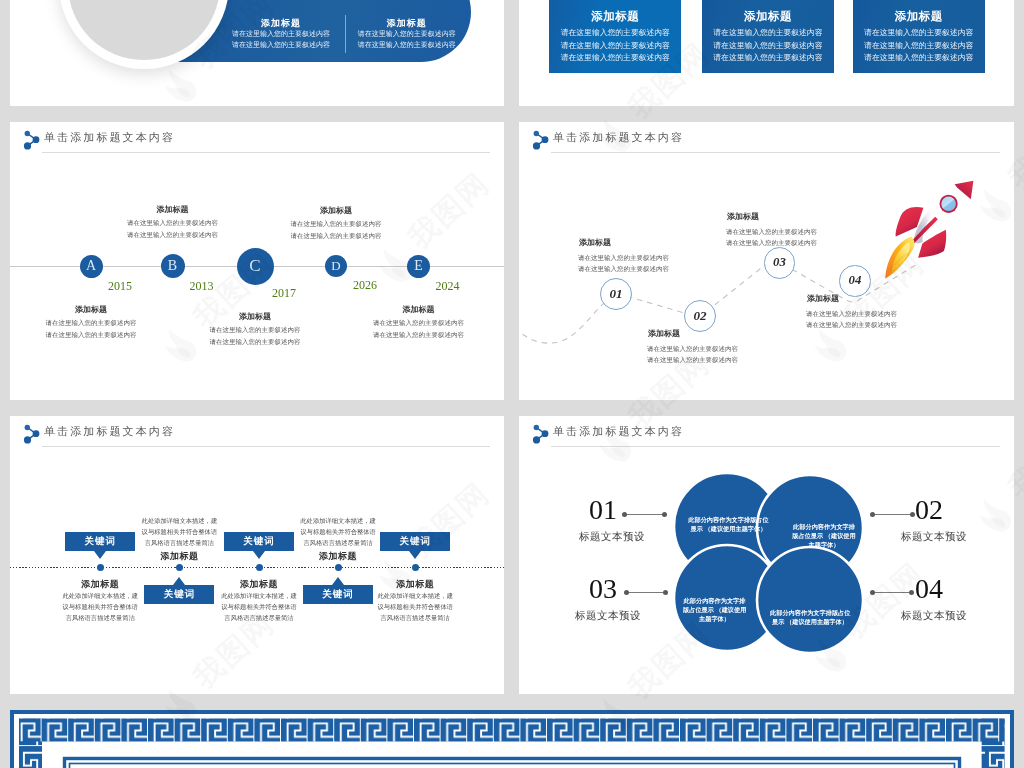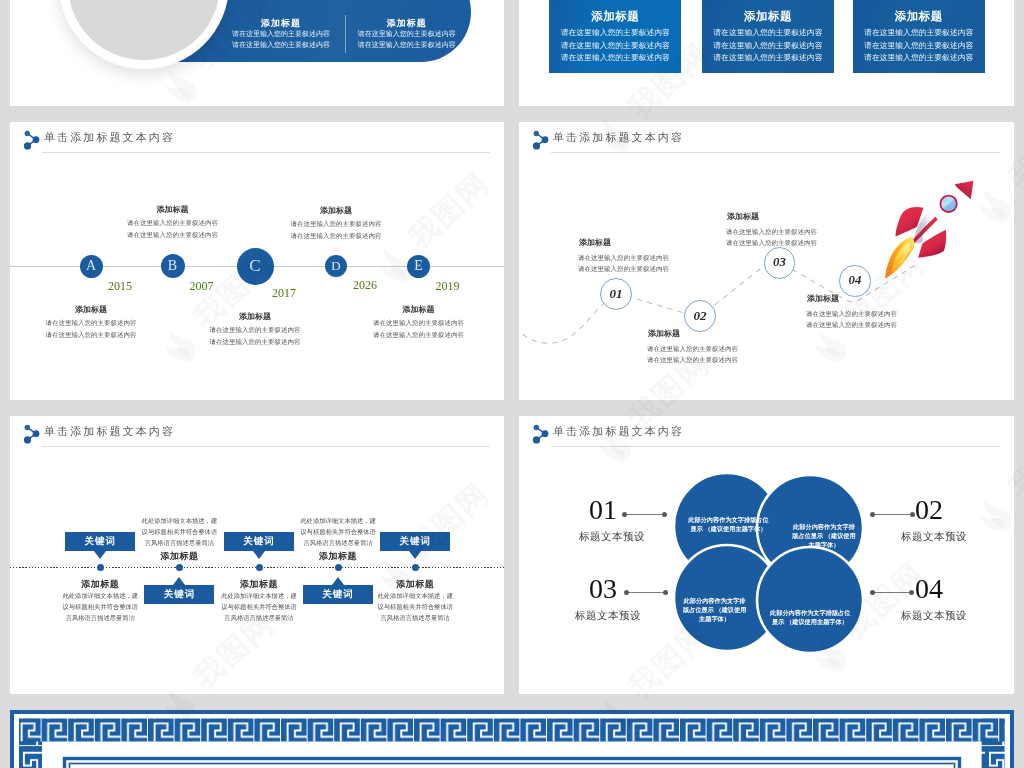--- a/index.html
+++ b/index.html
@@ -152,42 +152,42 @@
         <div class="tl-node" style="left: 69.5px; top: 132.5px; width: 23px; height: 23px; font-size: 14px;">
           <span>A</span>
         </div>
         <div class="tl-year" style="left: 42px; top: 157.5px; width: 80px;">2015</div>
         <div class="tl-ttl" style="left: 11px; width: 140px; top: 181.5px;">添加标题</div>
         <div class="tl-body" style="left: 11px; width: 140px; top: 194.5px;">请在这里输入您的主要叙述内容</div>
         <div class="tl-body" style="left: 11px; width: 140px; top: 206.5px;">请在这里输入您的主要叙述内容</div>
         <div class="tl-node" style="left: 150.5px; top: 132px; width: 24px; height: 24px; font-size: 14px;">
           <span>B</span>
         </div>
-        <div class="tl-year" style="left: 123.5px; top: 158px; width: 80px;">2007</div>
+        <div class="tl-year" style="left: 123.5px; top: 158px; width: 80px;">2013</div>
         <div class="tl-ttl" style="left: 92.5px; width: 140px; top: 82px;">添加标题</div>
         <div class="tl-body" style="left: 92.5px; width: 140px; top: 95px;">请在这里输入您的主要叙述内容</div>
         <div class="tl-body" style="left: 92.5px; width: 140px; top: 107px;">请在这里输入您的主要叙述内容</div>
         <div class="tl-node" style="left: 226.5px; top: 125.5px; width: 37px; height: 37px; font-size: 17px;">
           <span>C</span>
         </div>
         <div class="tl-year" style="left: 206px; top: 164.5px; width: 80px;">2017</div>
         <div class="tl-ttl" style="left: 175px; width: 140px; top: 188.5px;">添加标题</div>
         <div class="tl-body" style="left: 175px; width: 140px; top: 201.5px;">请在这里输入您的主要叙述内容</div>
         <div class="tl-body" style="left: 175px; width: 140px; top: 213.5px;">请在这里输入您的主要叙述内容</div>
         <div class="tl-node" style="left: 315px; top: 133px; width: 22px; height: 22px; font-size: 13px;">
           <span>D</span>
         </div>
         <div class="tl-year" style="left: 287px; top: 157px; width: 80px;">2026</div>
         <div class="tl-ttl" style="left: 256px; width: 140px; top: 83px;">添加标题</div>
         <div class="tl-body" style="left: 256px; width: 140px; top: 96px;">请在这里输入您的主要叙述内容</div>
         <div class="tl-body" style="left: 256px; width: 140px; top: 108px;">请在这里输入您的主要叙述内容</div>
         <div class="tl-node" style="left: 397px; top: 132.5px; width: 23px; height: 23px; font-size: 14px;">
           <span>E</span>
         </div>
-        <div class="tl-year" style="left: 369.5px; top: 157.5px; width: 80px;">2019</div>
+        <div class="tl-year" style="left: 369.5px; top: 157.5px; width: 80px;">2024</div>
         <div class="tl-ttl" style="left: 338.5px; width: 140px; top: 181.5px;">添加标题</div>
         <div class="tl-body" style="left: 338.5px; width: 140px; top: 194.5px;">请在这里输入您的主要叙述内容</div>
         <div class="tl-body" style="left: 338.5px; width: 140px; top: 206.5px;">请在这里输入您的主要叙述内容</div>
       </div>
   </div>
   <div class="slide s4">
     <div class="hdr">
       <svg class="shareicon" width="22" height="24" viewBox="0 0 22 24">
         <line x1="5.3" y1="5.5" x2="14" y2="11.7" stroke="#1b5b9f" stroke-width="1.5"></line>
         <line x1="5.5" y1="17.9" x2="14" y2="11.7" stroke="#1b5b9f" stroke-width="1.5"></line>

